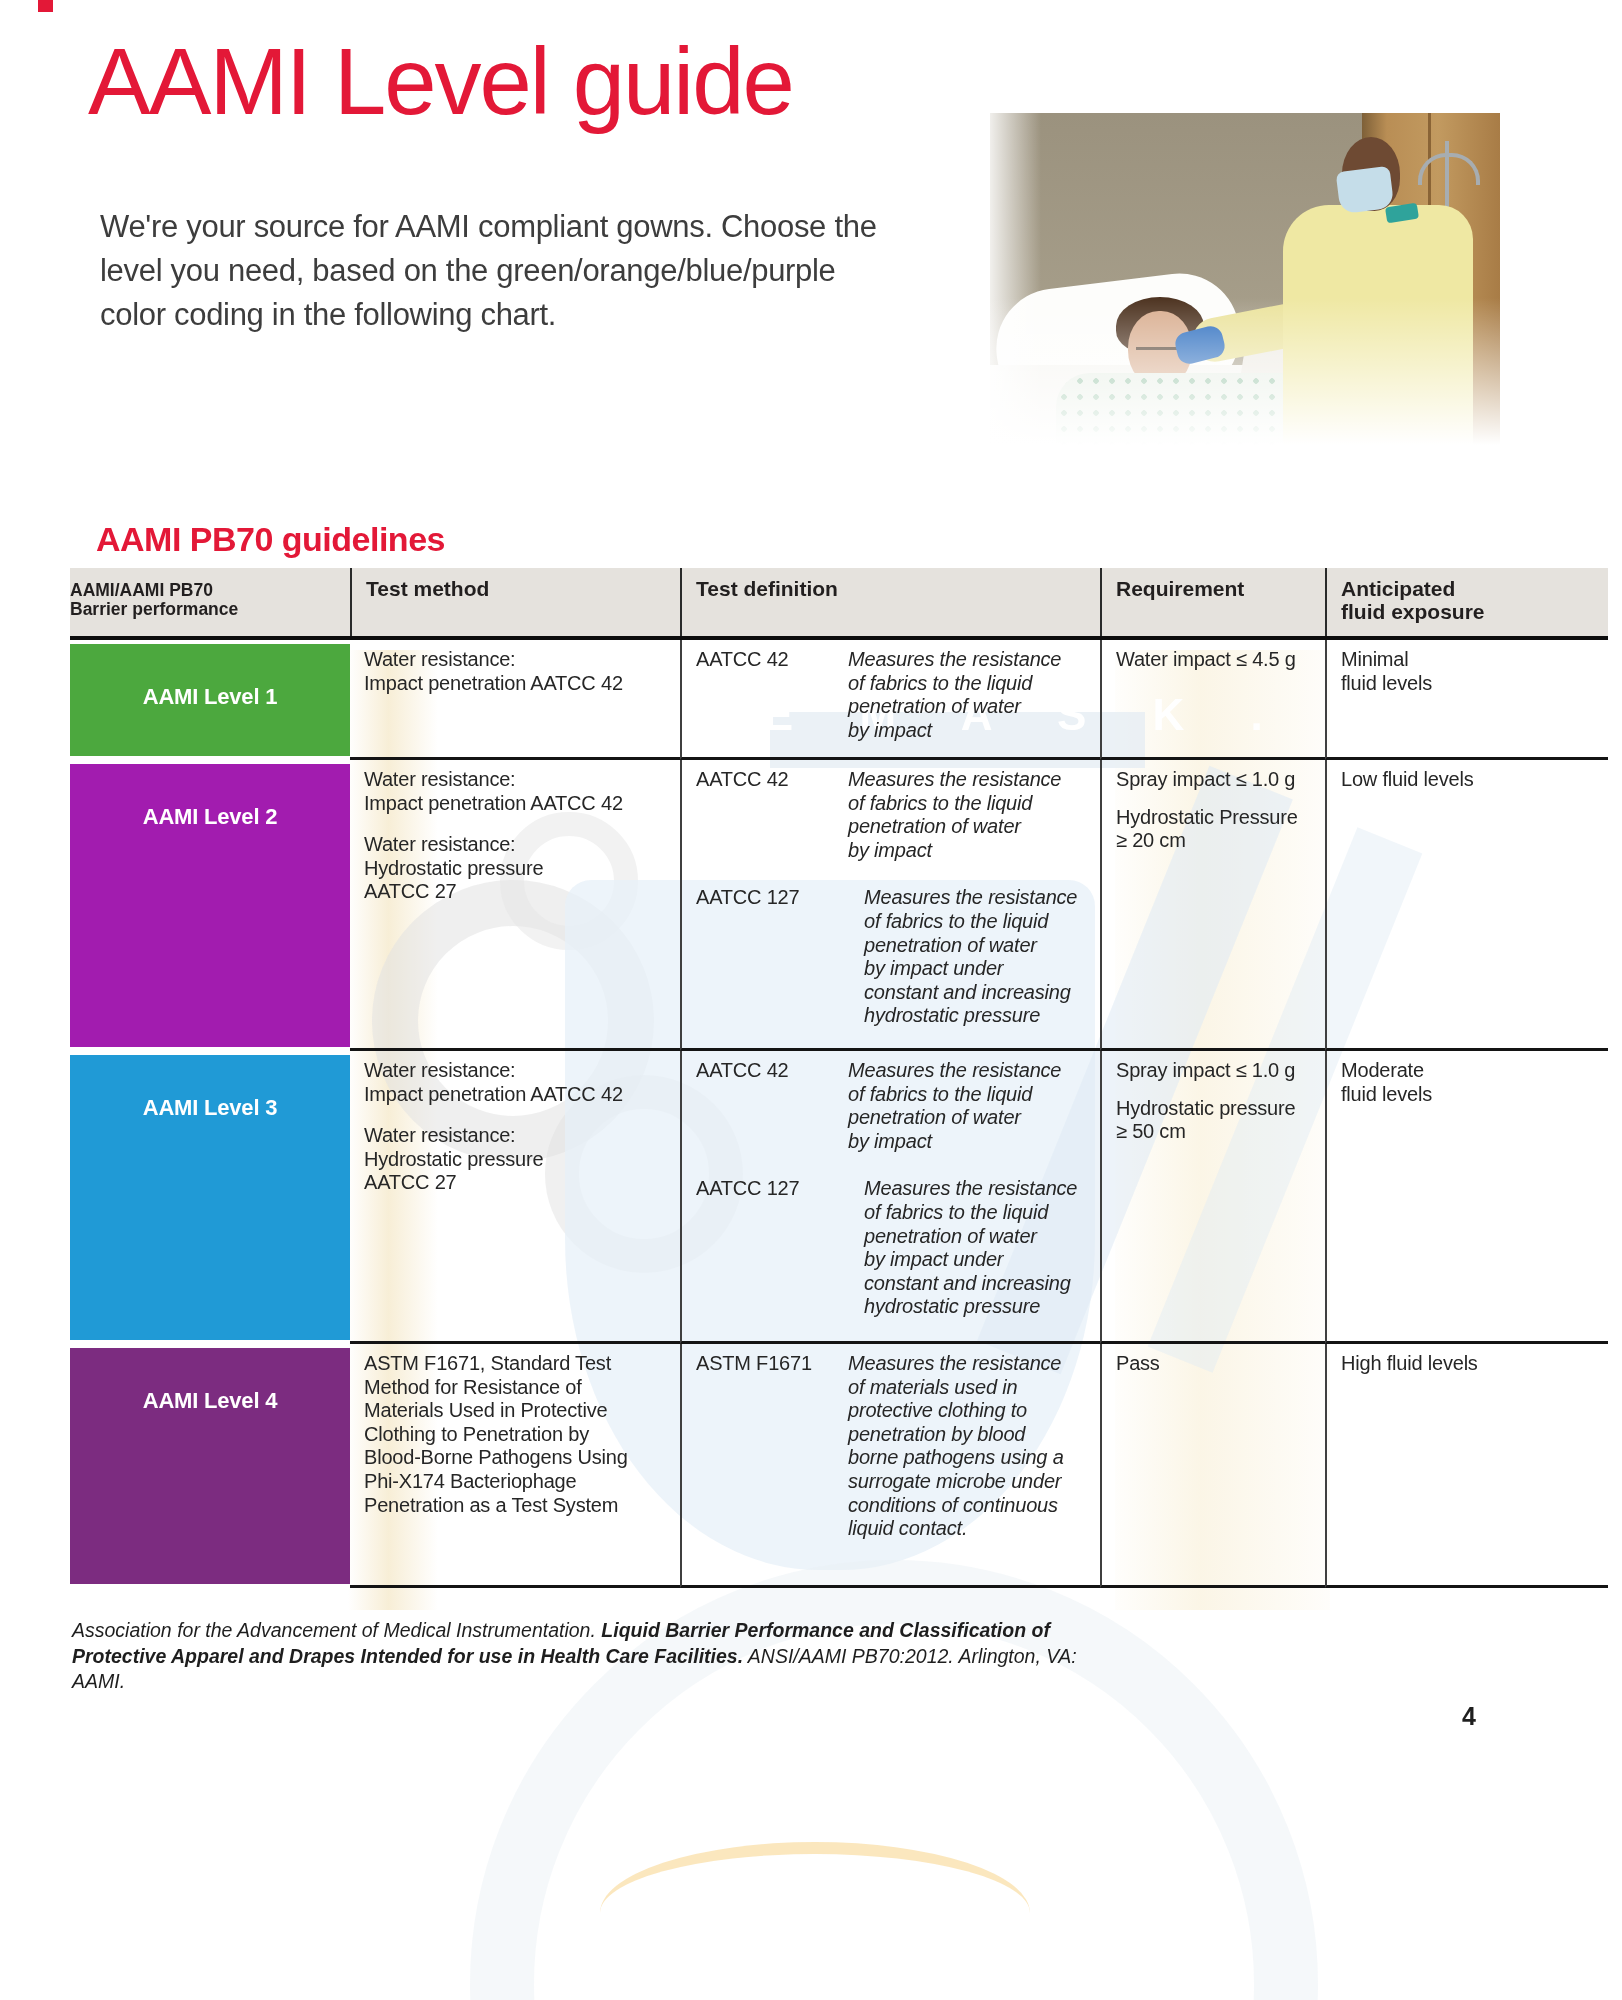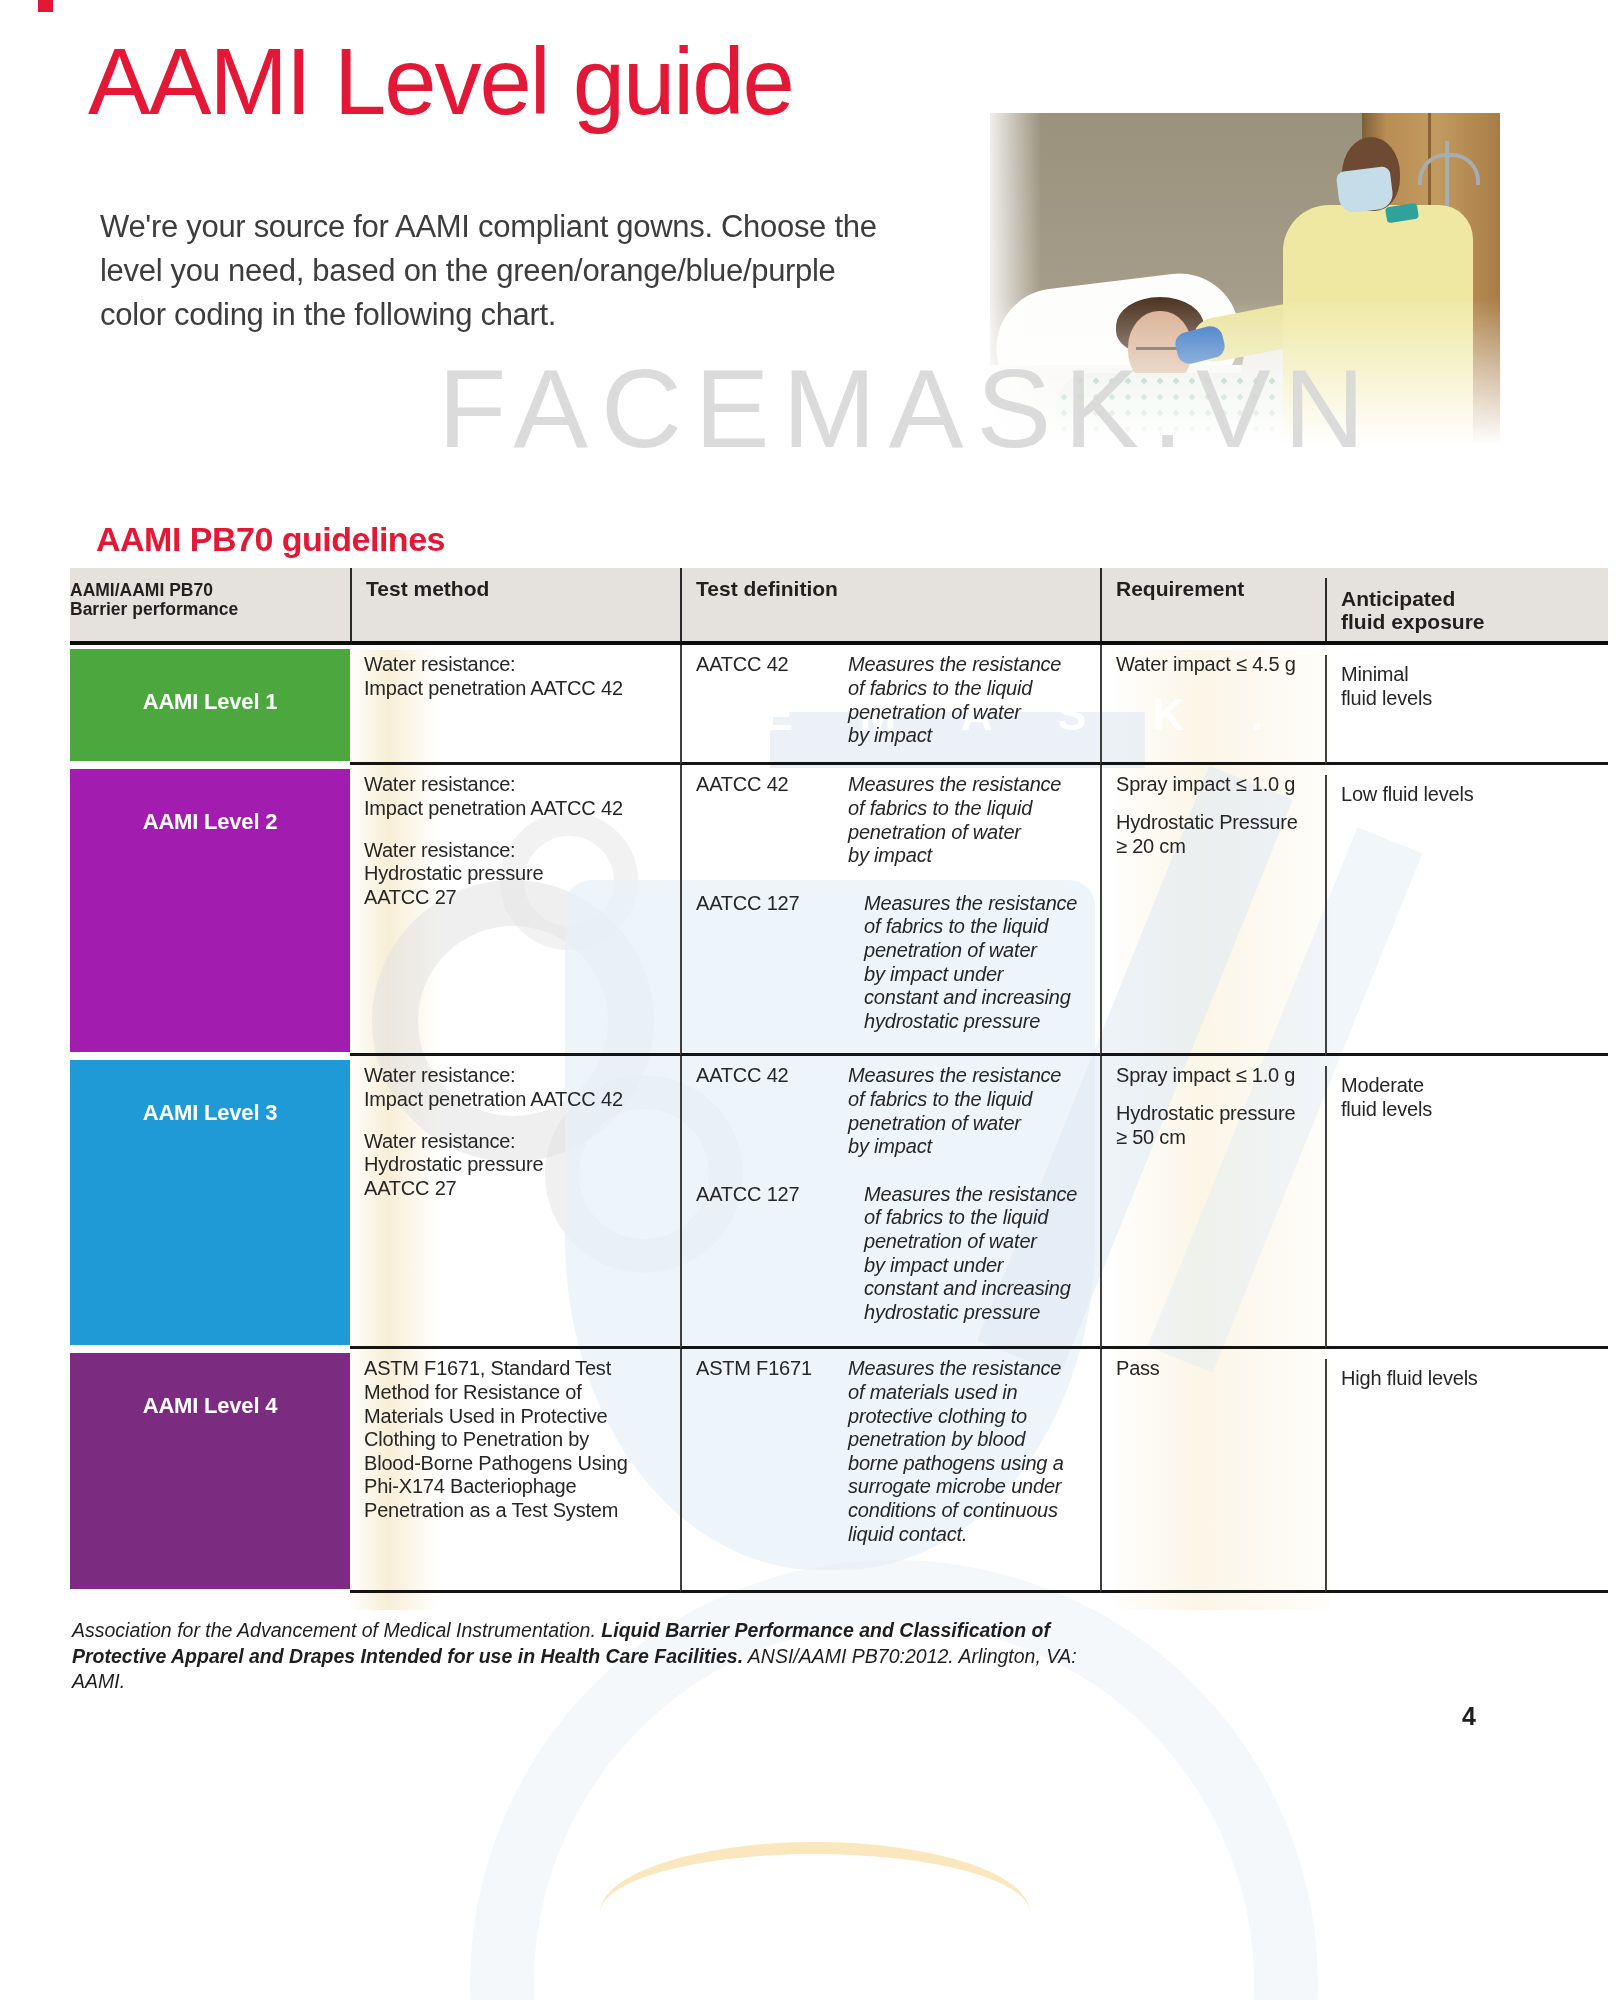--- a/index.html
+++ b/index.html
@@ -61,21 +61,21 @@
   .th.small{font-size:17.5px;padding-top:13px;}
   .th-sep{border-left:2px solid #2a2a2a;}
   .trow{display:flex;}
   .cell{box-sizing:border-box;padding:8px 10px 10px 14px;font-size:20px;line-height:1.18;color:#262626;letter-spacing:-0.2px;}
   .cell.body-line{border-bottom:3px solid #141414;}
   .cell.v-sep{border-left:2px solid #3f3f3f;}
   .c1{width:280px;padding:0;display:flex;flex-direction:column;}
   .c2{width:330px;}
   .c3{width:420px;}
   .c4{width:225px;}
-  .c5{width:283px;margin-top:10px;}
+  .c5{width:283px;}
   .level{flex:1;margin:4px 0;color:#fff;font-weight:bold;font-size:22px;text-align:center;padding-top:40px;box-sizing:border-box;}
   .pre{white-space:pre-line;margin:0;}
   .m2{margin-top:18px;}
   .defblock{display:flex;}
   .defblock .code{width:152px;flex:0 0 152px;}
   .defblock .deftext{flex:1;font-style:italic;}
   .def2{margin-top:24px;gap:16px;}
   .req2{margin-top:14px;}
   .r1{min-height:120px;}
   .r2{min-height:291px;}
@@ -111,21 +111,20 @@
     <div class="ph ph-gown"></div>
     <div class="ph ph-cg-arm"></div>
     <div class="ph ph-glove"></div>
     <div class="ph ph-cg-gown"></div>
     <div class="ph ph-cg-head"></div>
     <div class="ph ph-mask"></div>
     <div class="ph ph-collar"></div>
     <div class="ph ph-fade"></div>
   </div>
 
-  <div class="wm-main">FACEMASK.VN</div>
 
   <h2 class="section-heading" style="color: rgb(227, 24, 55);">AAMI PB70 guidelines</h2>
 
   <div class="wm-layer">
     <div class="wm wm-cream-stripe"></div>
     <div class="wm wm-cream-col"></div>
     <div class="wm wm-gear1"></div>
     <div class="wm wm-gear3"></div>
     <div class="wm wm-gear2"></div>
     <div class="wm wm-shield"></div>

